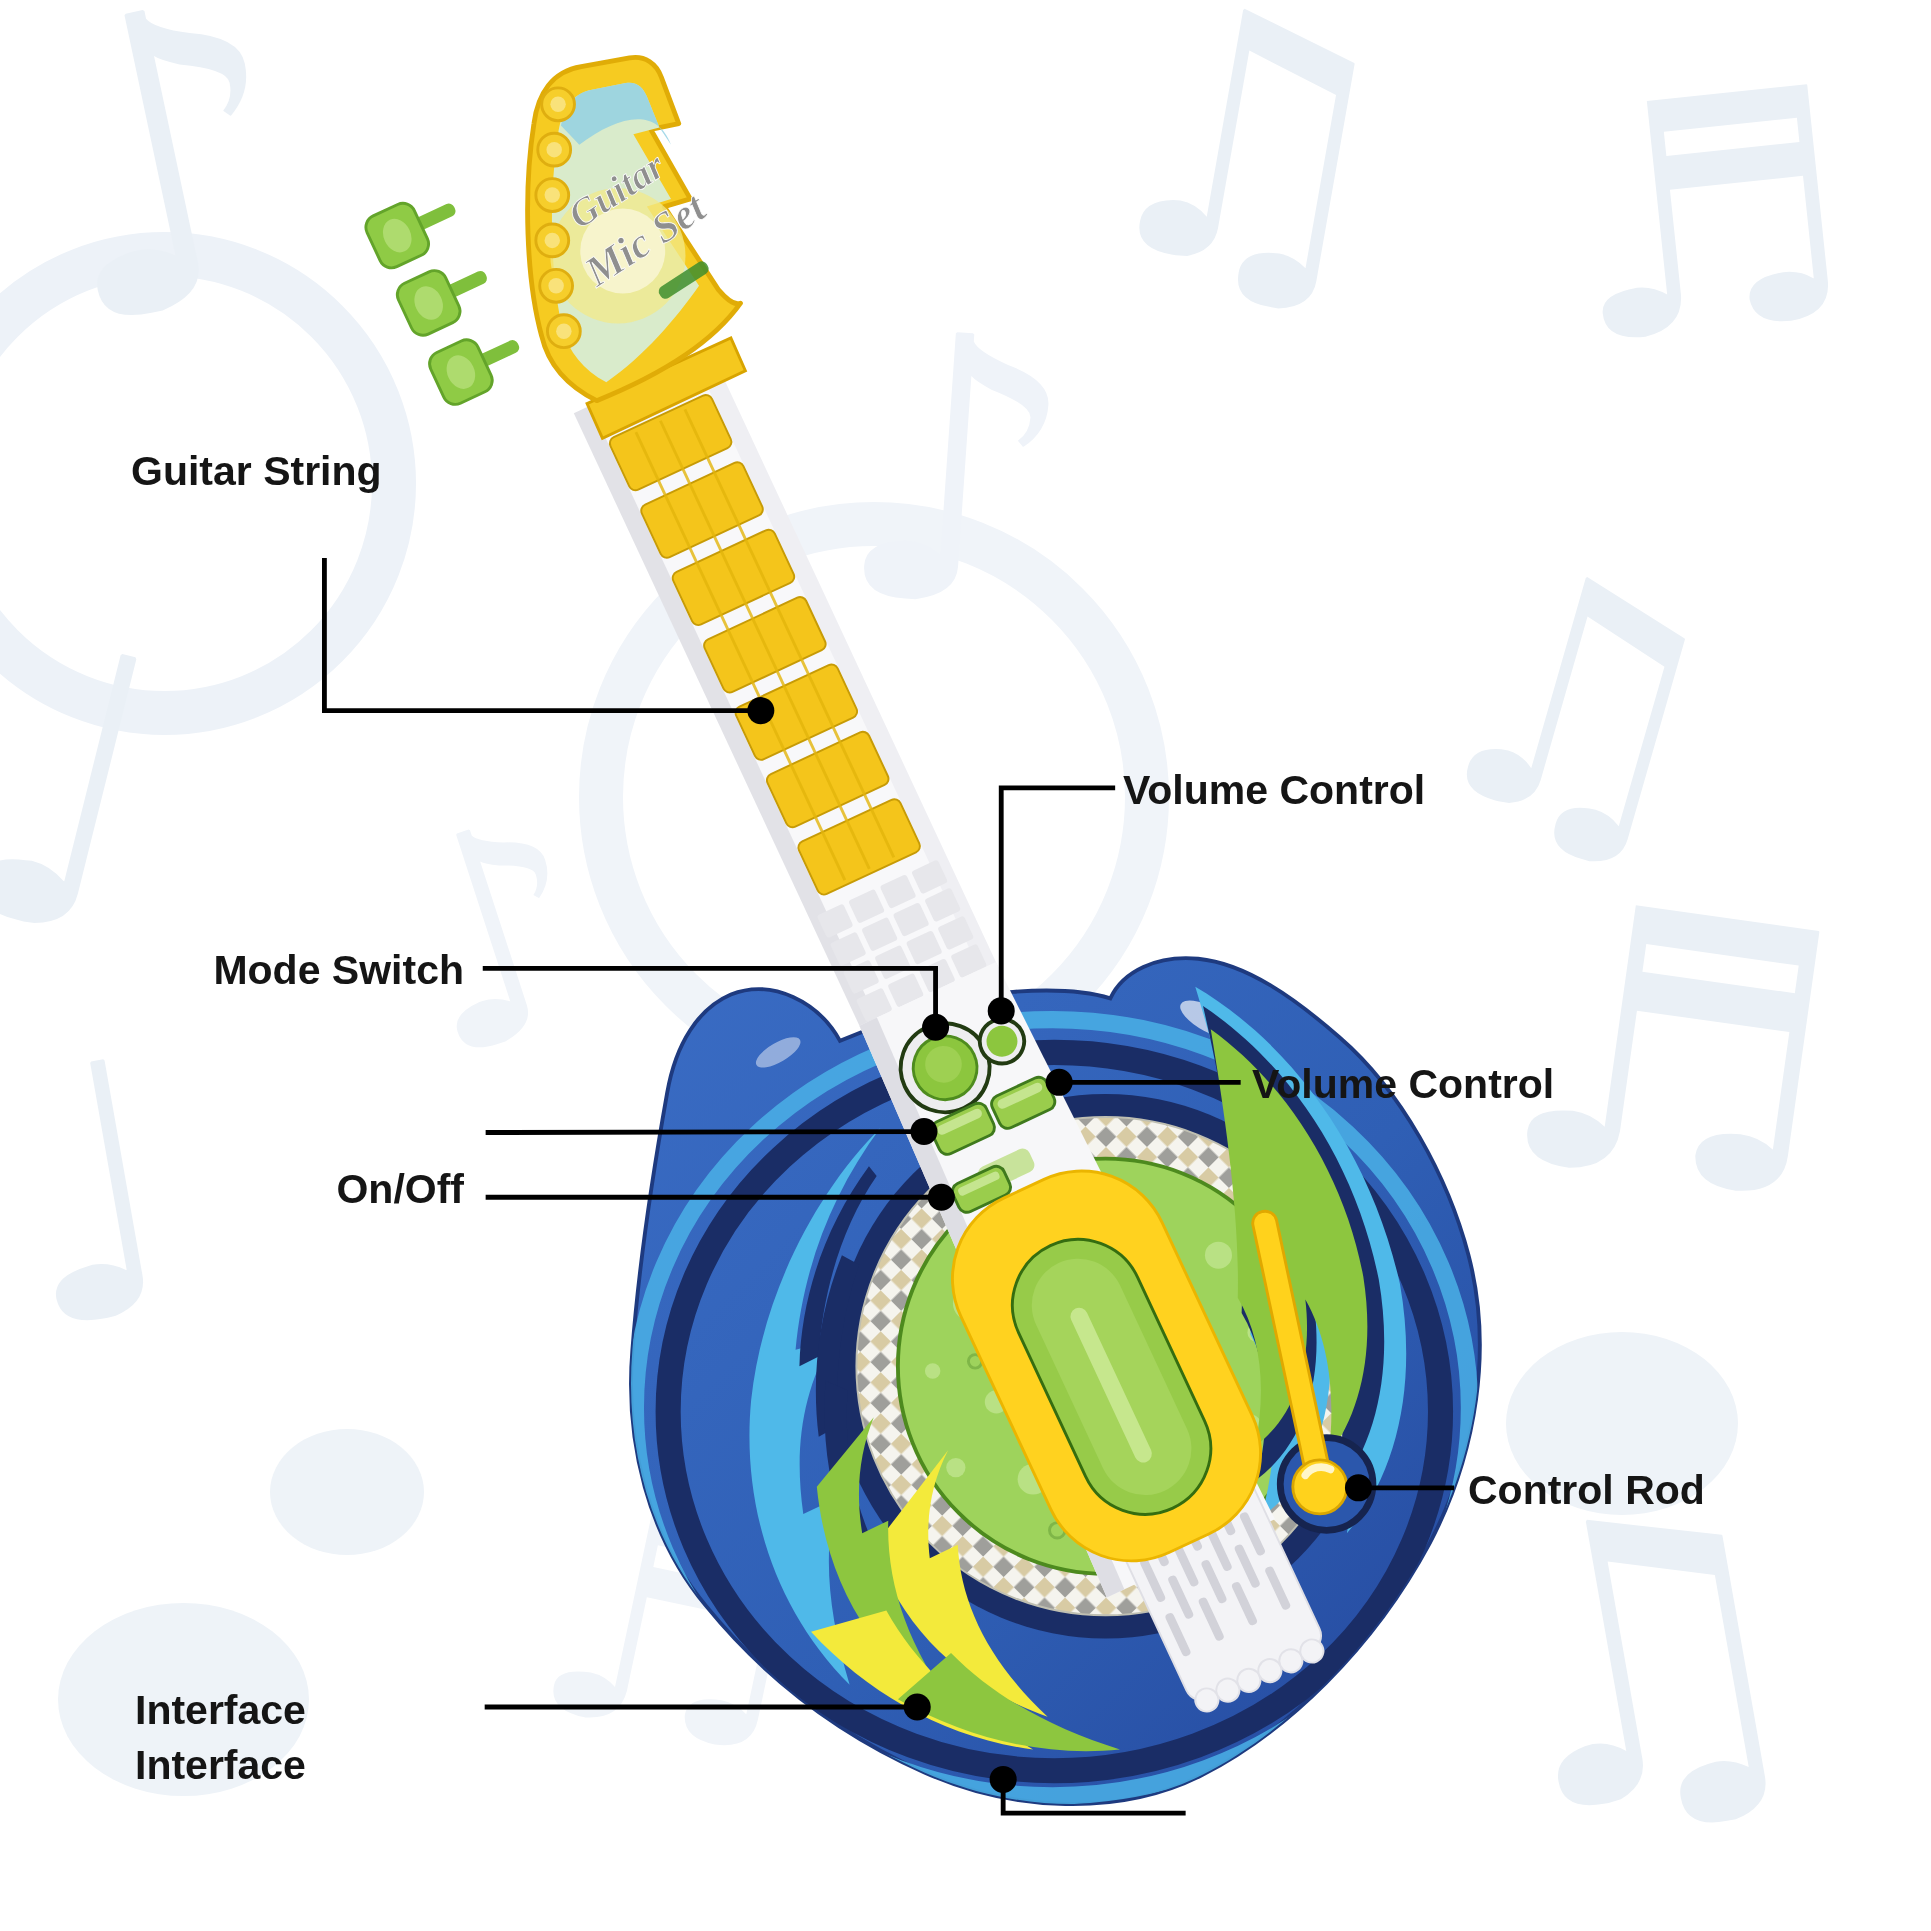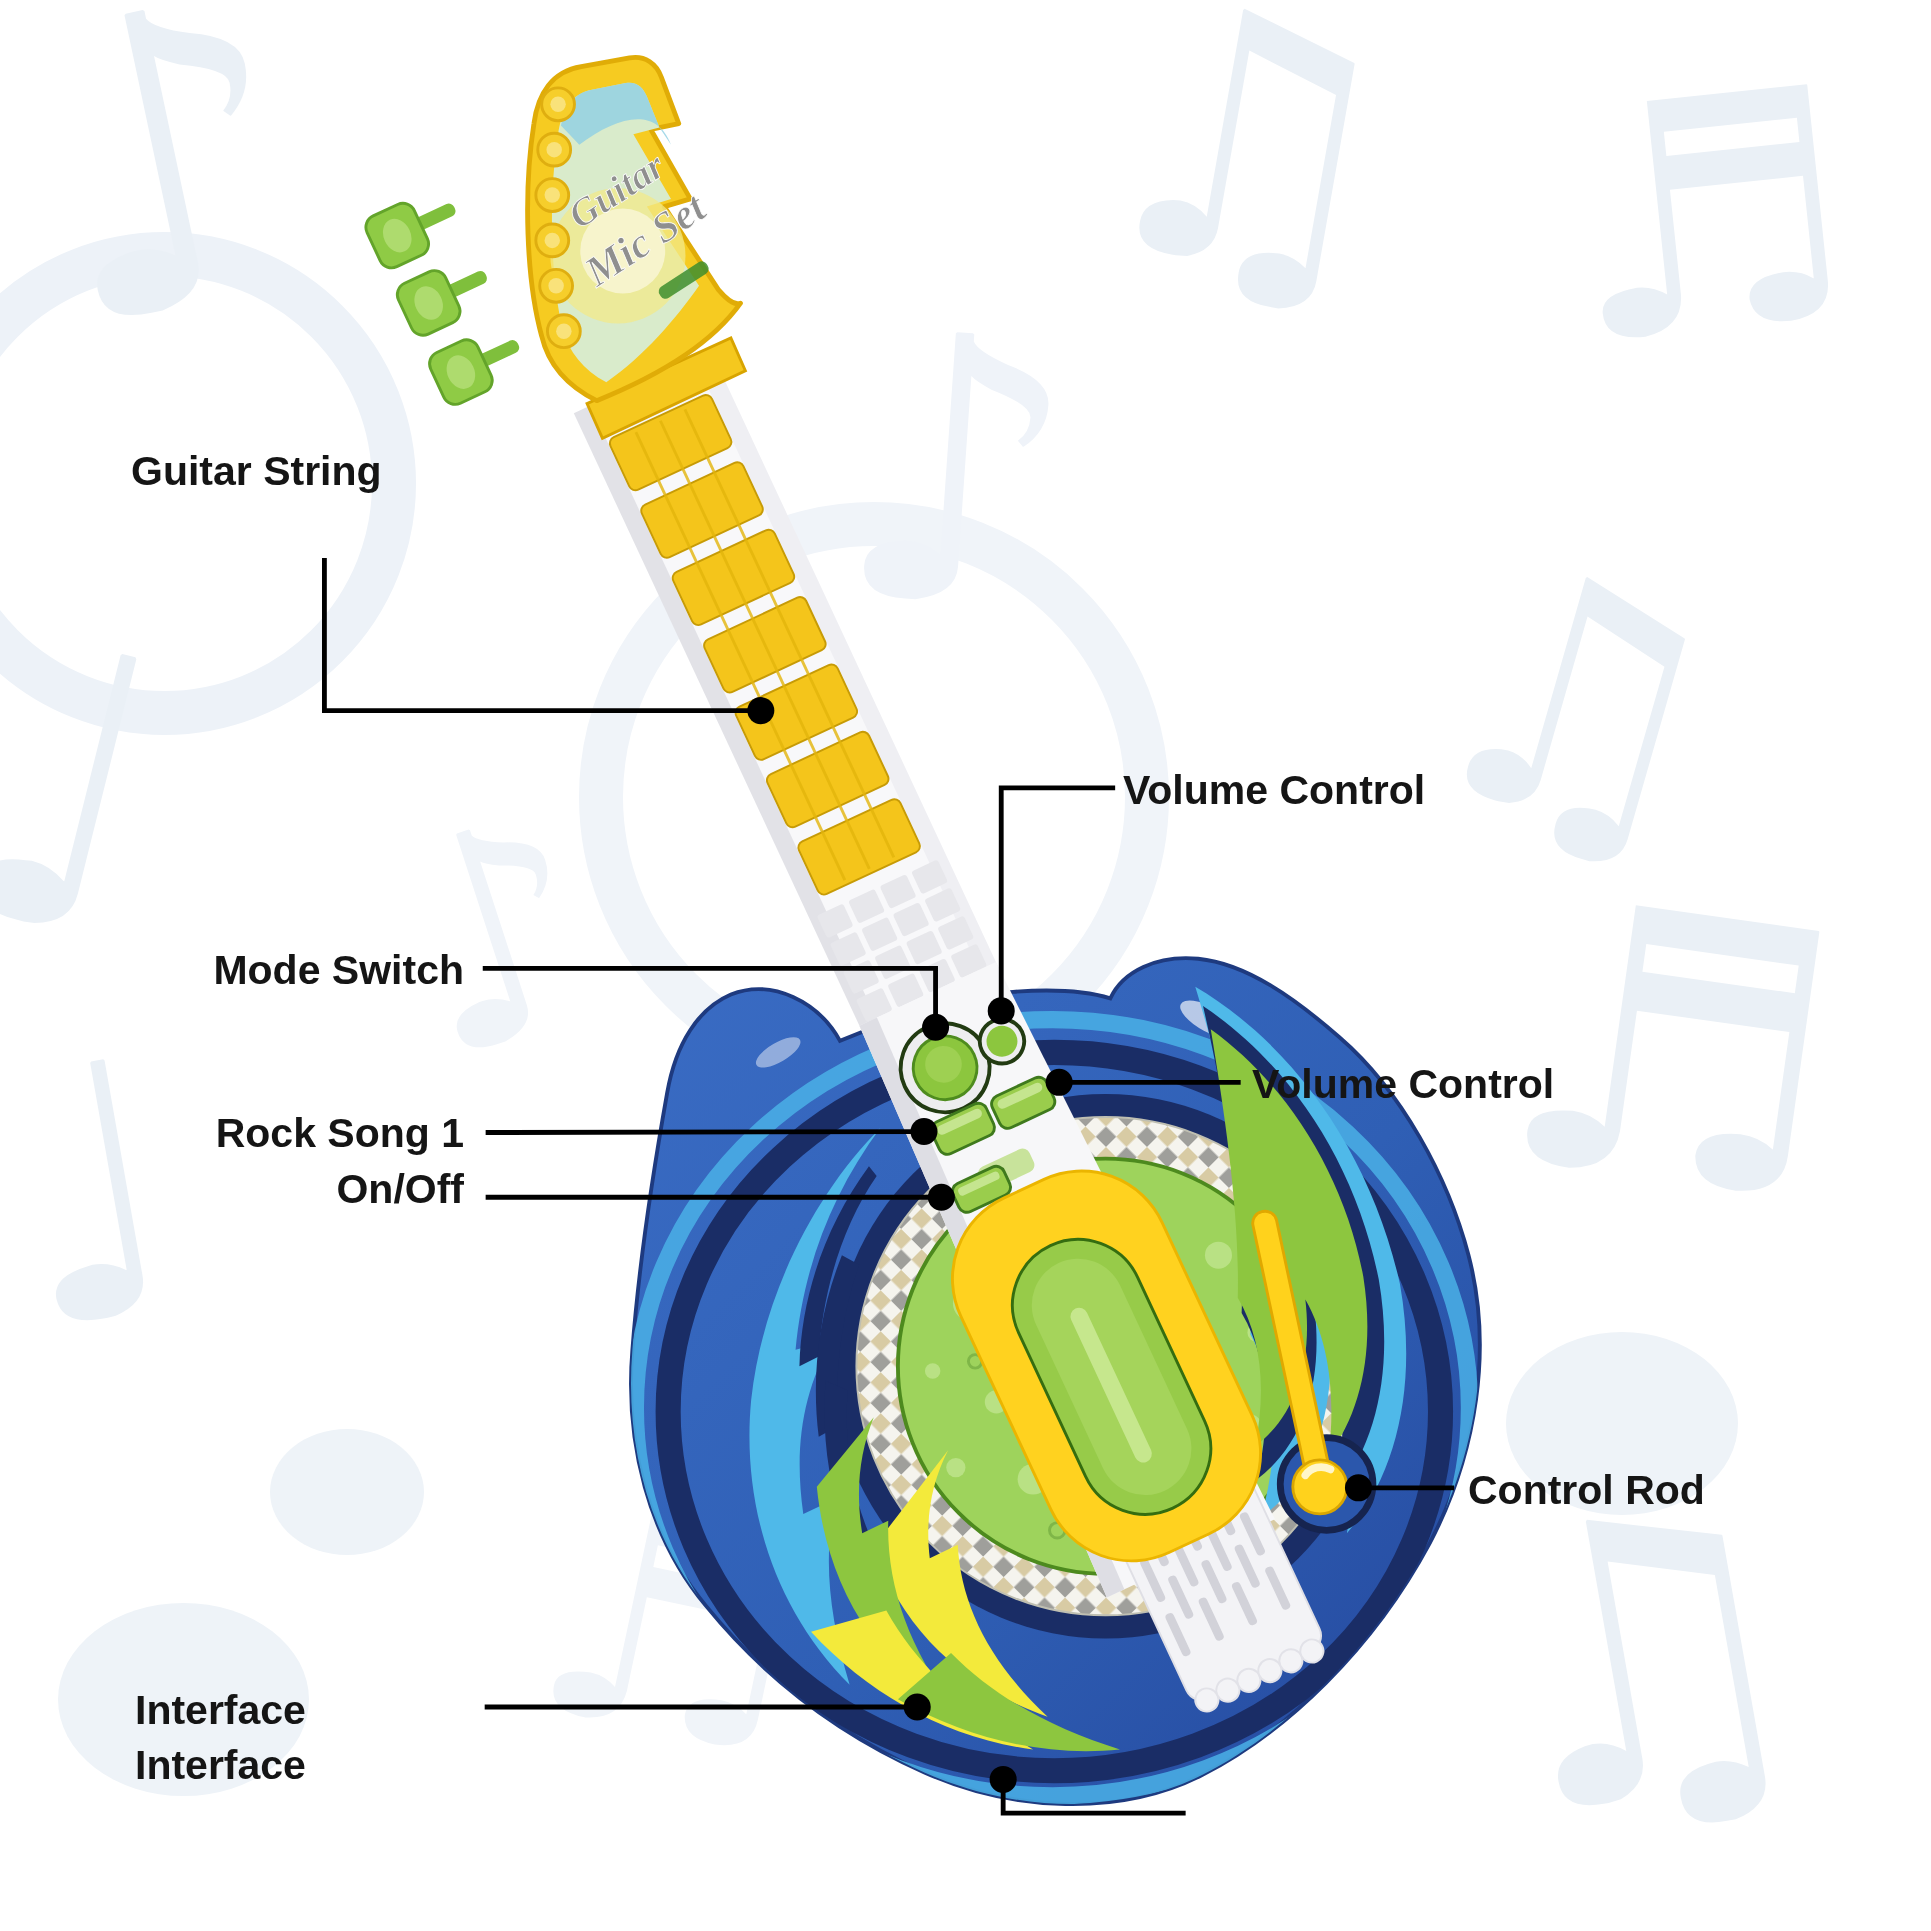--- a/index.html
+++ b/index.html
@@ -358,21 +358,20 @@
   </svg>
 
   <div class="label center" style="left:131px;top:446px;width:386px;">
     <div>Guitar String</div>
   </div>
 
   <div class="label" style="left:1123px;top:765px;"><span>Volume Control</span></div>
 
   <div class="label right" style="left:126px;top:945px;width:338px;"><span>Mode Switch</span></div>
 
-  <div class="label right" style="left:126px;top:1108px;width:338px;"><span>Rock Song 1</span></div>
 
   <div class="label right" style="left:126px;top:1164px;width:338px;"><span>On/Off</span></div>
 
   <div class="label" style="left:1252px;top:1059px;"><span>Volume Control</span></div>
 
   <div class="label" style="left:1468px;top:1465px;"><span>Control Rod</span></div>
 
   <div class="label center" style="left:135px;top:1683px;width:386px;line-height:55px;">
     <div>Interface</div>
     <div>Interface</div>

